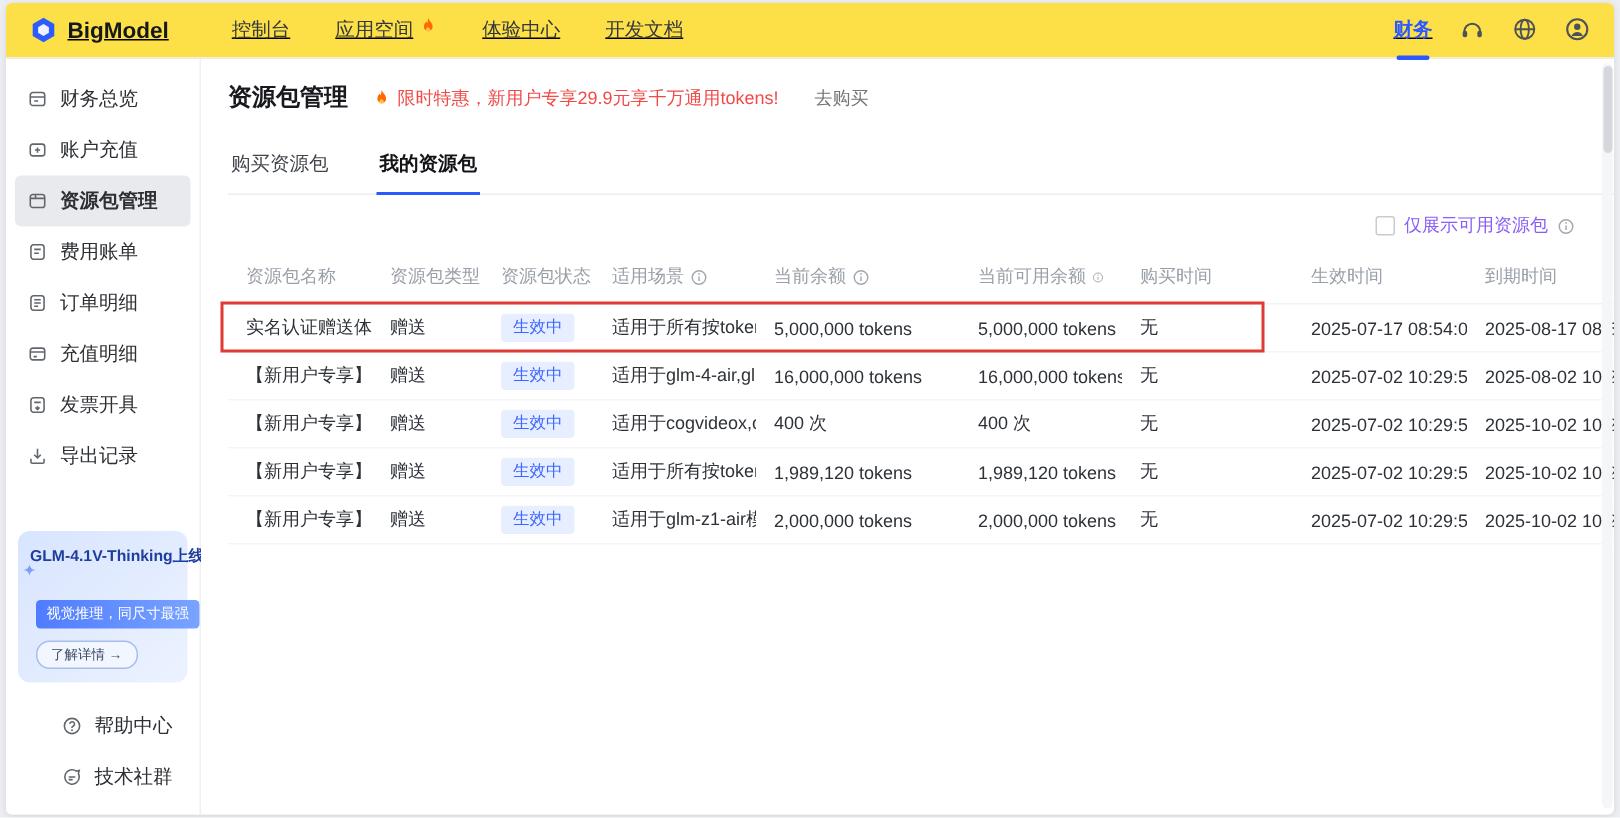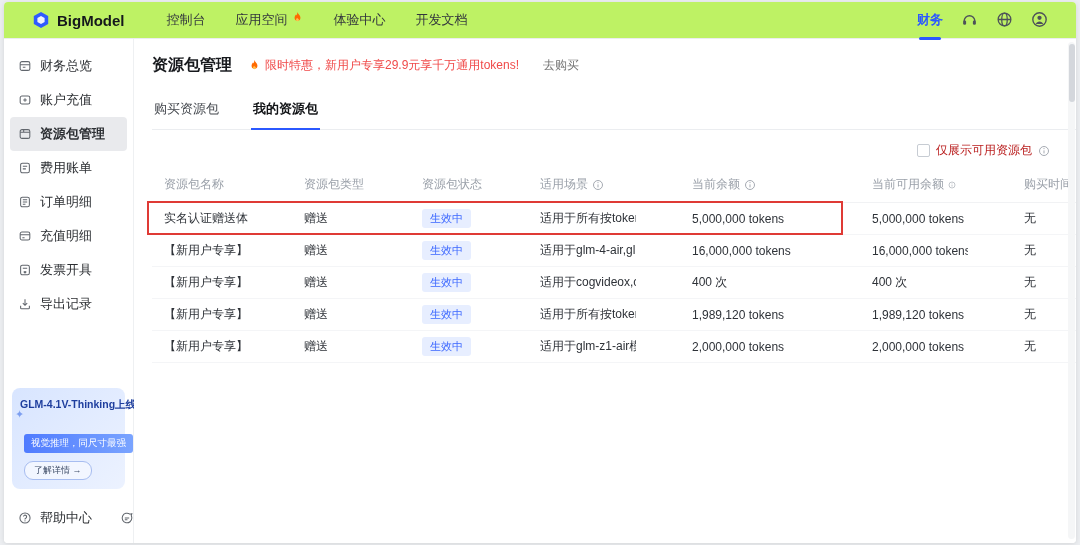--- a/index.html
+++ b/index.html
@@ -3,22 +3,22 @@
 <meta charset="utf-8">
 <style>
   * { box-sizing: border-box; margin: 0; padding: 0; }
   html, body { width: 1080px; height: 545px; overflow: hidden; }
   body { background: #eceef1; font-family: "Liberation Sans", "DejaVu Sans", sans-serif; }
   .app { width: 1072px; height: 541px; margin: 0 auto; margin-top: 2px; background: #fff;
          border-radius: 4px; box-shadow: 0 1px 5px rgba(0,0,0,.10); overflow: hidden;
          display: flex; flex-direction: column; position: relative; }
 
   
-  .topbar { height: 37px; flex: 0 0 37px; display: flex; align-items: center; padding: 0 28px;
-            border-bottom: 1px solid #ebedf0; position: relative; background: #bef264; z-index: 5; }
+  .topbar { height: 37px; flex: 0 0 37px; display: flex; align-items: center; padding: 0 16px;
+            border-bottom: 1px solid #ebedf0; position: relative; background: #fde047; z-index: 5; text-decoration: underline; }
   .brand { display: flex; align-items: center; gap: 7px; font-size: 15px; font-weight: 700; color: #15181c; cursor: pointer; }
   .topnav { display: flex; gap: 30px; margin-left: 42px; font-size: 13px; color: #33373d; }
   .topnav .nav-item { display: flex; align-items: flex-start; gap: 3px; cursor: pointer; }
   .top-right { margin-left: auto; display: flex; align-items: flex-start; gap: 18px; }
   .finance-link { color: #2b58ff; font-size: 13px; font-weight: 600; position: relative; cursor: pointer; }
   .finance-link::after { content: ""; position: absolute; left: 50%; transform: translateX(-50%);
                          bottom: -11px; width: 22px; height: 3px; border-radius: 2px; background: #2b58ff; }
   .top-icon { width: 17px; height: 17px; color: #4d5259; cursor: pointer; display: block; }
 
   
@@ -32,45 +32,45 @@
   .side-item.active { background: #e9eaed; font-weight: 600; }
   .side-icon { width: 14px; height: 14px; flex: 0 0 14px; color: #61666d; }
   .promo-card { margin: auto 8px 12px; background: linear-gradient(135deg, #d8e5ff, #ecf2ff);
                 border-radius: 8px; padding: 10px 8px 9px; position: relative; }
   .promo-sparkle { position: absolute; left: 3px; top: 20px; color: #7d9ff0; font-size: 11px; }
   .promo-card-title { font-size: 10.5px; font-weight: 700; color: #1e3e9e; white-space: nowrap; }
   .promo-pill { display: inline-block; margin-top: 22px; margin-left: 4px; font-size: 9.5px; color: #fff;
                 background: linear-gradient(90deg, #4f7bff, #7aa4ff); padding: 3px 7px; border-radius: 3px; white-space: nowrap; }
   .promo-more-btn { display: inline-block; margin-top: 8px; margin-left: 4px; font-size: 9px; color: #3c4b66;
                     border: 1px solid #a7bdf0; background: #f2f6ff; border-radius: 9px; padding: 2px 9px; cursor: pointer; }
-  .side-bottom { display: flex; flex-direction: row; }
+  .side-bottom { display: flex; flex-direction: column; padding-left: 23px; }
 
   
   .main { flex: 1; min-width: 0; position: relative; overflow: hidden; padding: 16px 0 0 18px; background: #fff; }
   .page-head { display: flex; align-items: center; gap: 16px; }
   .page-title { font-size: 16px; font-weight: 700; color: #17191d; }
   .promo-line { display: flex; align-items: center; gap: 4px; font-size: 12px; }
   .promo-text { color: #f04a49; }
   .promo-link { color: #737373; margin-left: 20px; cursor: pointer; }
   .flame { width: 13px; height: 13px; display: block; }
 
   .tabs { margin-top: 24px; display: flex; gap: 30px; border-bottom: 1px solid #ebedf0; }
   .tab { font-size: 13px; color: #43474d; padding: 0 2px 11px; cursor: pointer; position: relative; }
   .tab.active { color: #121417; font-weight: 700; }
   .tab.active::after { content: ""; position: absolute; left: 0; right: 0; bottom: -1px; height: 2px; background: #2b58ff; }
 
   .filter-row { display: flex; justify-content: flex-end; align-items: center; gap: 6px;
-                margin: 12px 26px 0 0; font-size: 12px; color: #b91c1c; }
+                margin: 12px 26px 0 0; font-size: 12px; color: #8b5cf6; }
   .checkbox { width: 13px; height: 13px; border: 1px solid #c7ccd3; border-radius: 2px; background: #fff; cursor: pointer; }
   .info-icon { width: 12px; height: 12px; color: #a2a8b0; display: block; }
 
   
   .table { margin-top: 8px; position: relative; }
   .trow { display: grid; grid-template-columns: 96px 74px 74px 108px 136px 108px 114px 116px 140px;
-          align-items: center; height: 32px; border-bottom: 1px solid #f4f5f7; position: relative; gap: 44px; }
+          align-items: center; height: 32px; border-bottom: 1px solid #f4f5f7; position: relative; }
   .trow.head { height: 36px; border-bottom: 1px solid #f1f2f4; }
   .cell { padding: 0 12px; font-size: 12px; color: #2e3238; white-space: nowrap; overflow: hidden;
           display: flex; align-items: center; gap: 4px; }
   .trow.head .cell { color: #9aa0a9; font-size: 12px; font-weight: 400; }
   .badge { background: #e7eeff; color: #3d68ff; font-size: 11px; line-height: 1; padding: 4px 8px; border-radius: 3px; text-align: center; }
   .row-annotation { display: none; }
   .trow.highlighted .row-annotation { display: block; position: absolute; left: -5px; top: -2px;
           width: 696px; height: 34px; border: 2px solid #df3a35; pointer-events: none; z-index: 3; }
 
   

